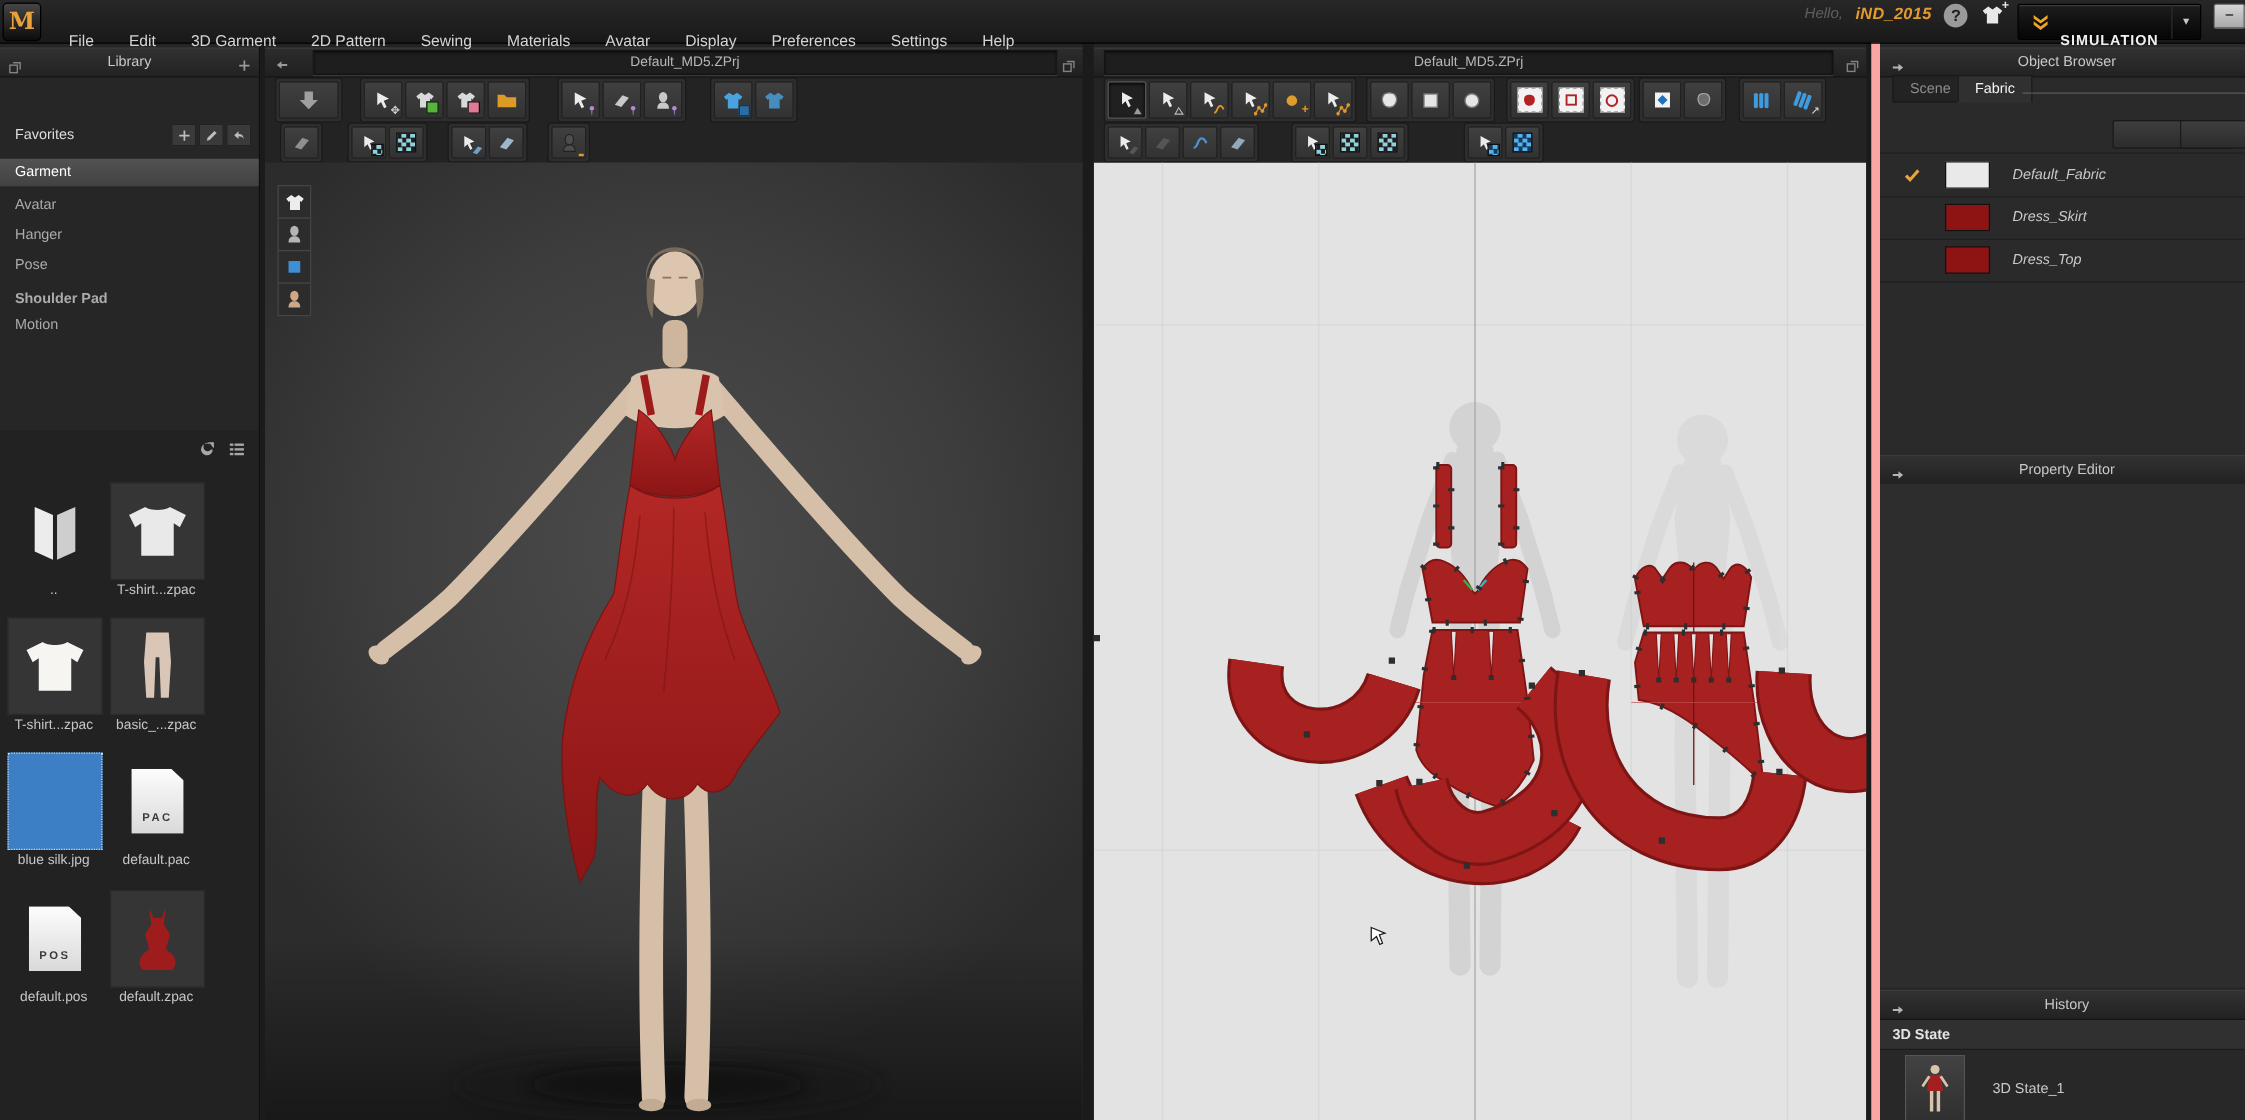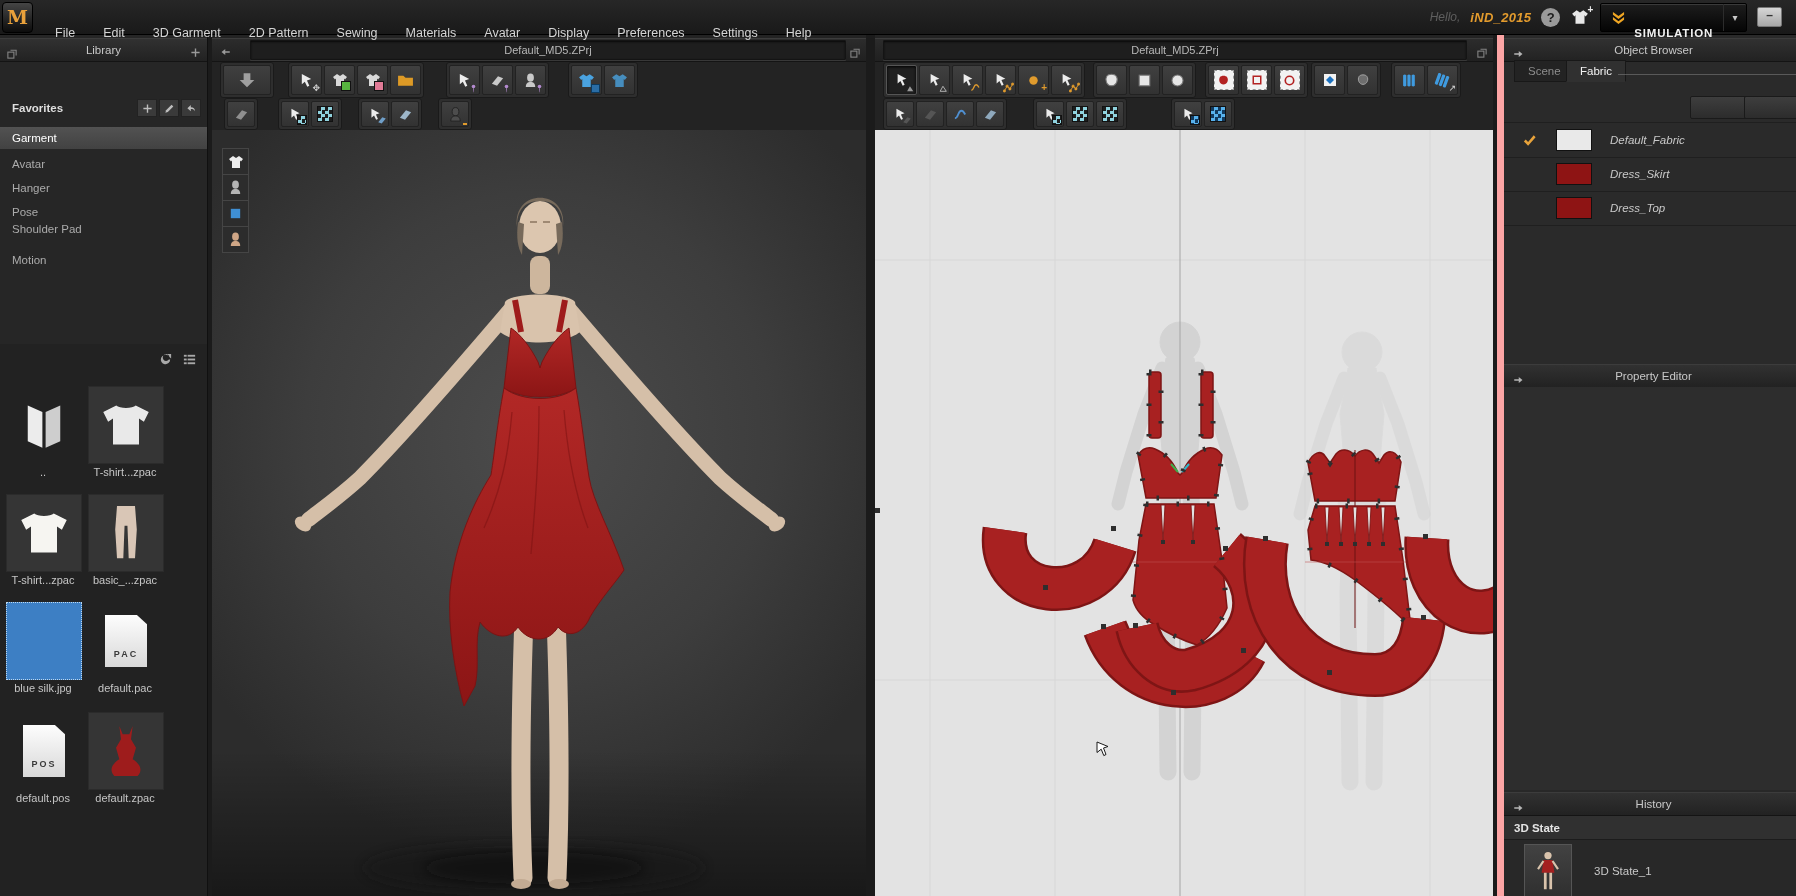--- a/index.html
+++ b/index.html
@@ -6,21 +6,21 @@
   #screen{position:relative;width:1796px;height:896px;background:#1b1b1b;overflow:hidden;
           -webkit-font-smoothing:antialiased;}
   
   .menubar{position:absolute;left:0;top:0;width:1796px;height:34px;
            background:linear-gradient(#272727,#191919);border-bottom:1px solid #000;
            display:flex;align-items:center;z-index:40;}
   .logo{width:29px;height:29px;margin:2px 8px 2px 2px;border-radius:4px;border:1px solid #000;
         background:linear-gradient(#454545,#0c0c0c);color:#e9a13b;font-weight:bold;font-size:19px;
         display:flex;align-items:center;justify-content:center;font-family:"DejaVu Serif",serif;}
   .mi{padding:0 14px;font-size:12.5px;color:#d4d4d4;line-height:34px;cursor:default;margin-top:32px;}
-  .mbright{margin-left:auto;display:flex;align-items:center;gap:10px;padding-right:14px;}
+  .mbright{margin-left:auto;display:flex;align-items:flex-start;gap:10px;}
   .greet{color:#5f5f5f;font-size:12px;font-style:italic;}
   .uname{color:#e39b2d;font-weight:bold;font-size:13px;font-style:italic;letter-spacing:.3px;}
   .qmark{width:19px;height:19px;border-radius:50%;background:#9a9a9a;color:#1d1d1d;font-weight:bold;
          font-size:13px;display:flex;align-items:center;justify-content:center;}
   .simwrap{display:flex;align-items:stretch;height:27px;border:1px solid #000;border-radius:2px;
            background:linear-gradient(#1d1d1d,#050505);box-shadow:inset 0 1px 0 #3a3a3a;}
   .simbtn{display:flex;align-items:center;padding:0 10px;gap:8px;}
   .simtext{color:#f0f0f0;font-weight:bold;font-size:11.5px;letter-spacing:.8px;margin-top:32px;}
   .simdrop{width:22px;display:flex;align-items:center;justify-content:center;color:#c9c9c9;
            border-left:1px solid #2c2c2c;font-size:10px;}
@@ -47,21 +47,21 @@
   .checker{width:14px;height:14px;border:1px solid #111;
            background:repeating-conic-gradient(#8fd2de 0 25%,#1d1d1d 0 50%) 0 0/7px 7px;}
   .checker.blue{background:repeating-conic-gradient(#57b1ec 0 25%,#123a5e 0 50%) 0 0/7px 7px;}
   
   .libpanel{position:absolute;left:0;top:34px;width:207px;height:862px;background:#262626;
             border-right:1px solid #101010;}
   .librow{position:absolute;left:0;width:207px;height:22px;display:flex;align-items:center;
           color:#ababab;font-size:11.5px;padding-left:12px;box-sizing:border-box;}
   .librow.selected{background:linear-gradient(#525252,#424242);color:#fff;}
   .favrow{position:absolute;left:0;top:62px;width:207px;height:24px;display:flex;align-items:center;
-          color:#dedede;font-size:11.5px;font-weight:bold;padding-left:12px;box-sizing:border-box;}
+          color:#dedede;font-size:11.5px;font-weight:normal;padding-left:12px;box-sizing:border-box;}
   .favbtns{margin-left:auto;display:flex;gap:2px;padding-right:6px;}
   .fbtn{width:18px;height:16px;background:#3a3a3a;border:1px solid #222;display:flex;
         align-items:center;justify-content:center;}
   .libsection2{position:absolute;left:0;top:310px;width:207px;height:552px;background:#222;}
   .thumb{position:absolute;width:74px;height:76px;background:#353535;border:1px solid #2b2b2b;
          display:flex;align-items:center;justify-content:center;}
   .thumb.flat{background:transparent;border-color:transparent;}
   .thumb.blue{background:#3d7fc4;border:1px dotted #bcd7ee;}
   .tlab{position:absolute;width:80px;text-align:center;color:#c6c6c6;font-size:11px;}
   .page{width:42px;height:52px;background:linear-gradient(#fdfdfd,#d9d9d9);
@@ -271,21 +271,21 @@
             <svg class="ic" width="11" height="11" viewBox="0 0 16 16" style="fill:#bdbdbd">
               <use href="#s-undo"></use>
             </svg>
           </span>
       </span>
     </div>
     <div class="librow selected" style="top:93px;">Garment</div>
     <div class="librow" style="top:119px;">Avatar</div>
     <div class="librow" style="top:143px;">Hanger</div>
     <div class="librow" style="top:167px;">Pose</div>
-    <div class="librow" style="top:184px;">Shoulder Pad</div>
+    <div class="librow" style="top:194px;font-weight:bold;">Shoulder Pad</div>
     <div class="librow" style="top:215px;">Motion</div>
 
     <div class="libsection2">
       <svg class="ic" style="position:absolute;right:34px;top:8px;fill:#a8a8a8;" width="15" height="15" viewBox="0 0 16 16">
           <use href="#s-refresh"></use>
         </svg>
       <svg class="ic" style="position:absolute;right:10px;top:8px;fill:#a8a8a8;" width="15" height="15" viewBox="0 0 16 16">
           <use href="#s-list"></use>
         </svg>
 

